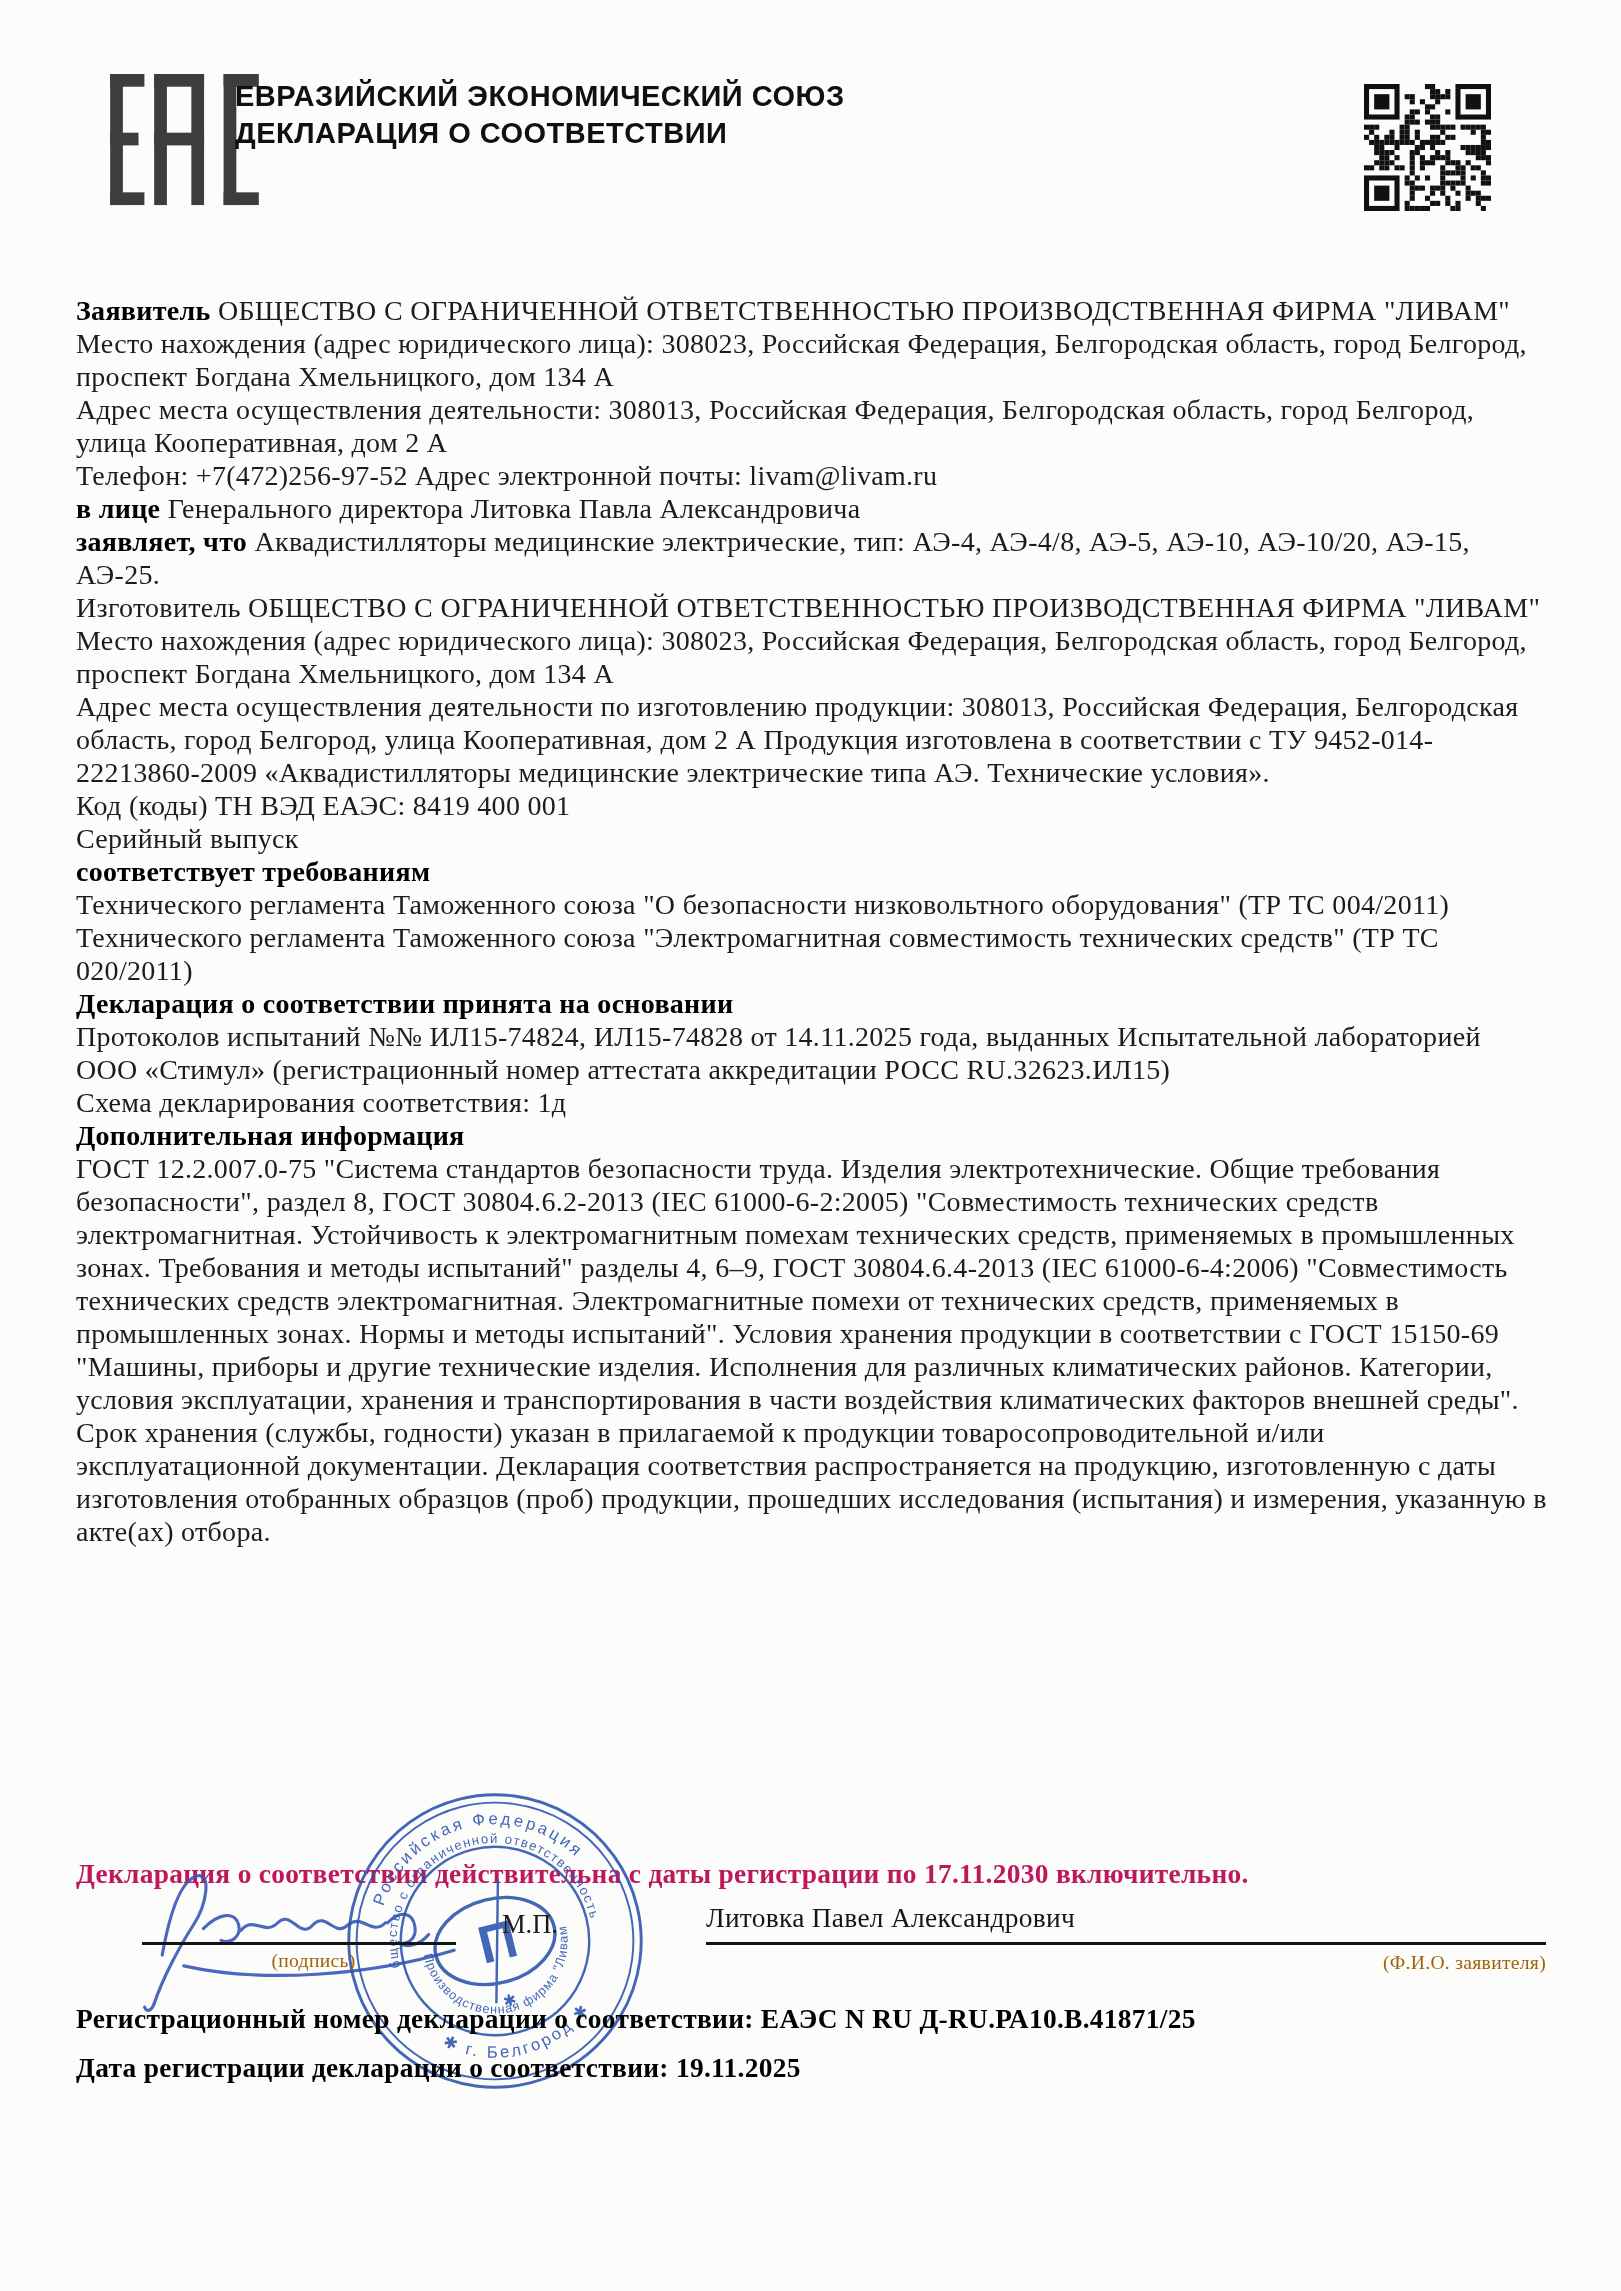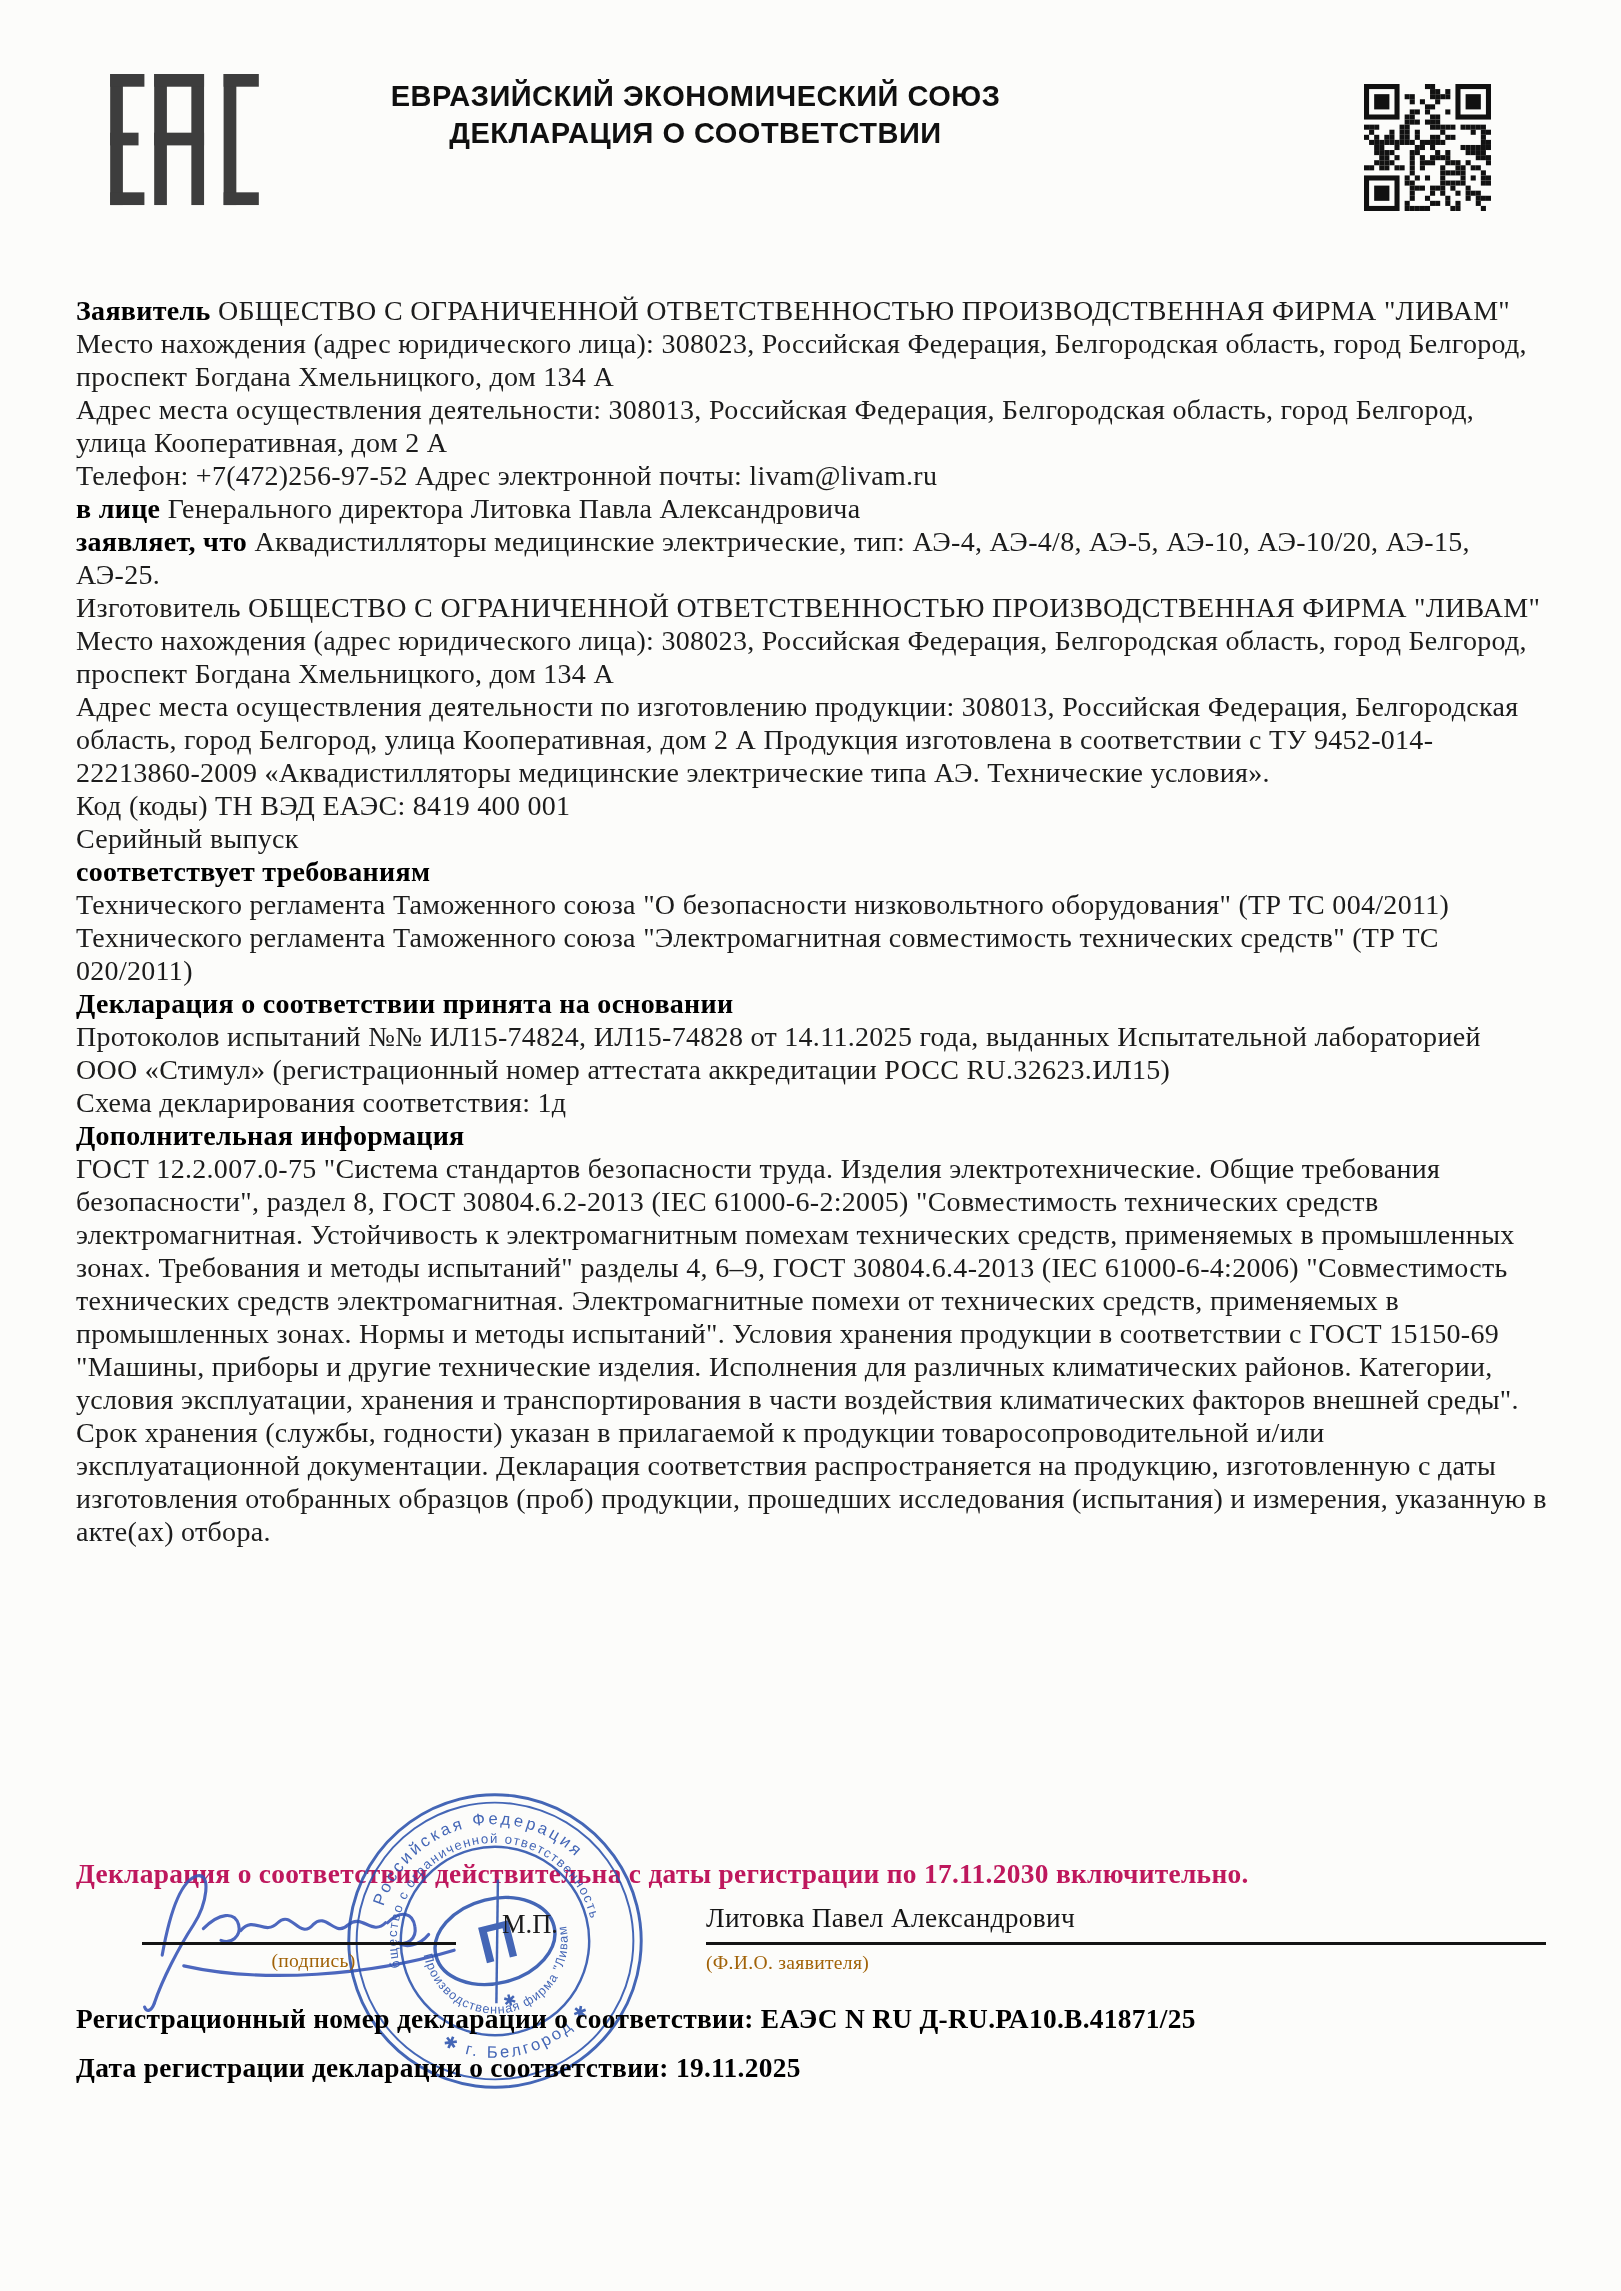--- a/index.html
+++ b/index.html
@@ -8,21 +8,20 @@
     width:1621px;height:2292px;
     background:#fcfcfa;
     overflow:hidden;
     font-family:"Liberation Serif", serif;
     color:#1c1c1c;
   }
   
   .eac-mark{position:absolute;left:108px;top:74px;width:153px;height:133px;}
   .doc-title{
     position:absolute;left:235px;top:78px;width:921px;
-    text-align:center;
     font-family:"Liberation Sans", sans-serif;
     font-weight:bold;font-size:29px;line-height:37px;color:#101010;
     letter-spacing:0.5px;
   }
   .qr{position:absolute;left:1364px;top:84px;width:127px;height:127px;}
   
   .content{
     position:absolute;left:76px;top:294px;width:1472px;
     font-size:28px;line-height:33px;letter-spacing:0.3px;
   }
@@ -38,21 +37,21 @@
     position:absolute;left:76px;top:1858px;width:1472px;
     font-size:27.4px;line-height:33px;font-weight:bold;color:#be185d;letter-spacing:0.3px;
   }
   .sig-line{position:absolute;height:2.9px;background:#141414;}
   .sig-line.one{left:142px;top:1942px;width:314px;}
   .sig-line.two{left:706px;top:1942px;width:840px;}
   .sig-caption{
     position:absolute;font-size:19.6px;color:#a16207;letter-spacing:0.3px;
   }
   .cap-sign{left:196px;top:1950px;width:235px;text-align:center;}
-  .cap-name{left:706px;top:1952px;width:840px;text-align:left;}
+  .cap-name{left:706px;top:1952px;width:840px;text-align:right;}
   .applicant-name{
     position:absolute;left:706px;top:1903px;width:840px;text-align:left;
     font-size:27.4px;color:#161616;letter-spacing:0.3px;
   }
   .mp-mark{position:absolute;left:502px;top:1909px;font-size:26.5px;color:#1a1a1a;}
   .footer-line{
     position:absolute;left:76px;width:1472px;
     font-size:27.4px;line-height:33px;font-weight:bold;color:#000;letter-spacing:0.3px;
   }
   .reg-number-line{top:2003px;}

